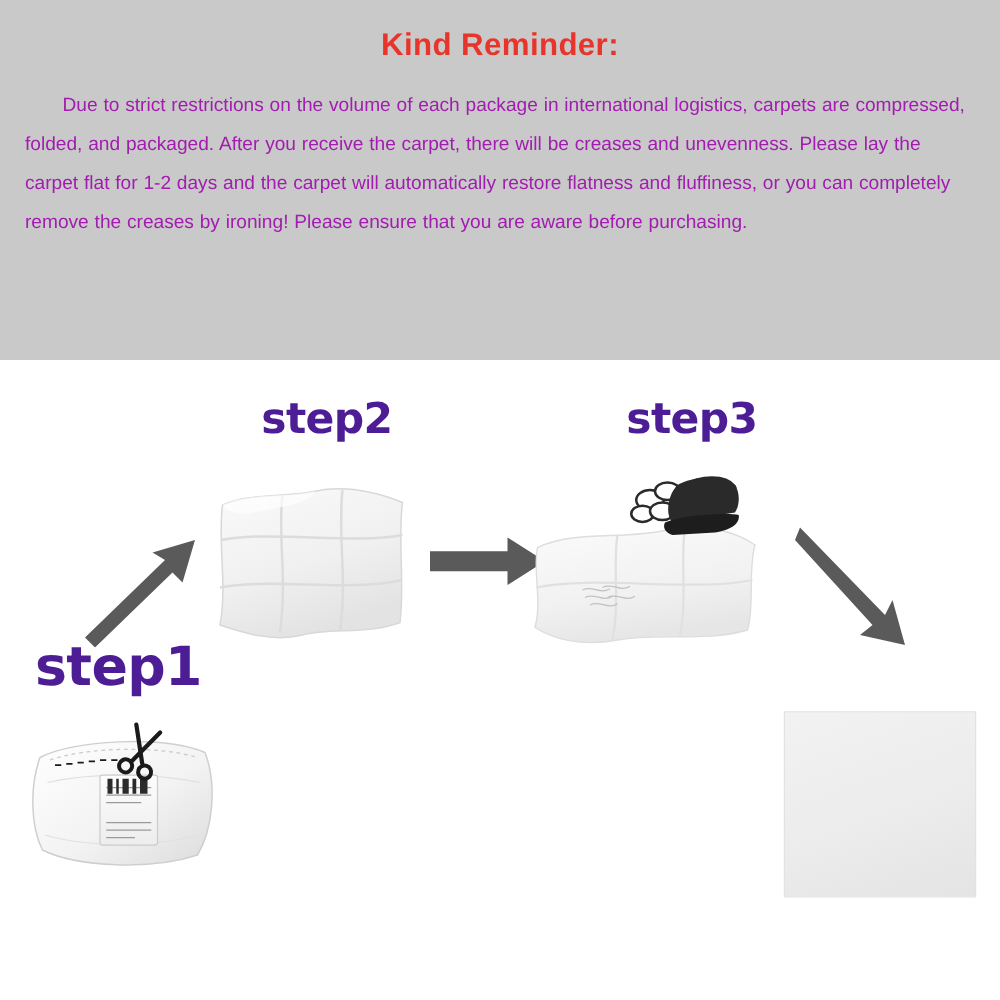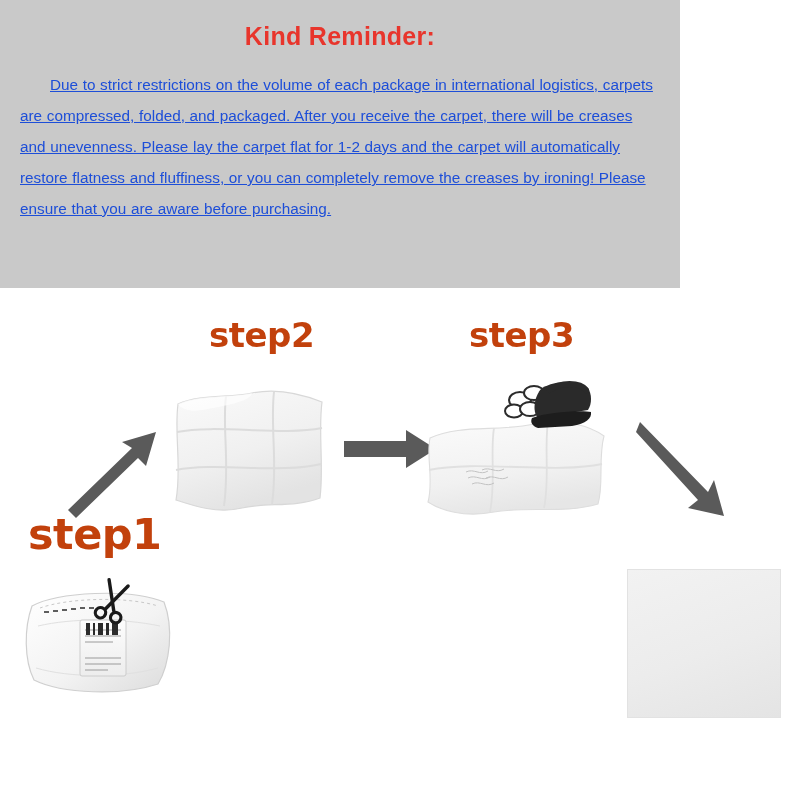--- a/index.html
+++ b/index.html
@@ -13,67 +13,66 @@
     font-family: "Liberation Sans", sans-serif;
     overflow: hidden;
     position: relative;
   }
 
   
   .reminder-banner {
     position: absolute;
     left: 0;
     top: 0;
-    width: 680px;
+    width: 800px;
     height: 288px;
     background: #c9c9c9;
     box-sizing: border-box;
     padding: 22px 16px 10px 16px;
   }
   .reminder-title {
     text-align: center;
     color: #e8352c;
     font-size: 25px;
     font-weight: bold;
     letter-spacing: 0.3px;
     margin: 0 0 18px 0;
   }
   .reminder-body {
-    color: #1d4ed8;
+    color: #a21caf;
     font-size: 15.3px;
     line-height: 31px;
     text-indent: 30px;
     margin: 0;
     padding: 0 4px;
     word-spacing: 0.4px;
-    text-decoration: underline;
   }
 
   
   .steps-area {
     position: absolute;
     left: 0;
     top: 288px;
     width: 800px;
     height: 512px;
     background: #ffffff;
   }
 
   .step-label {
     position: absolute;
     font-family: "DejaVu Sans", sans-serif;
     font-weight: bold;
-    color: #c2410c;
+    color: #4c1d95;
     font-size: 33px;
     letter-spacing: -0.5px;
     white-space: nowrap;
   }
   .step-label.l1 { left: 28px;  top: 221px; font-size: 43px; }
   .step-label.l2 { left: 209px; top: 27px;  font-size: 34px; }
-  .step-label.l3 { left: 469px; top: 27px;  font-size: 34px; }
+  .step-label.l3 { left: 501px; top: 27px;  font-size: 34px; }
   .step-label.l4 { left: 668px; top: 232px; font-size: 32px; }
 
   
   .arrow {
     position: absolute;
     pointer-events: none;
   }
 
   
   .bag {

